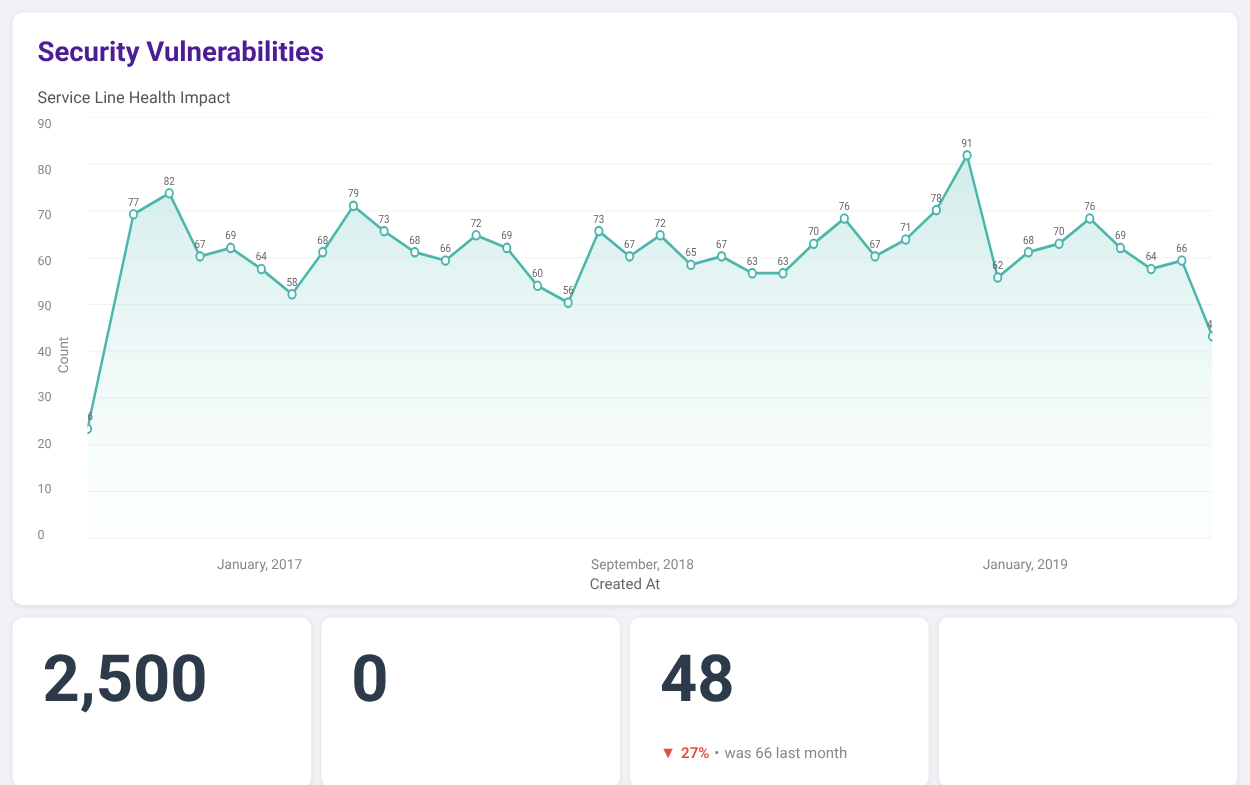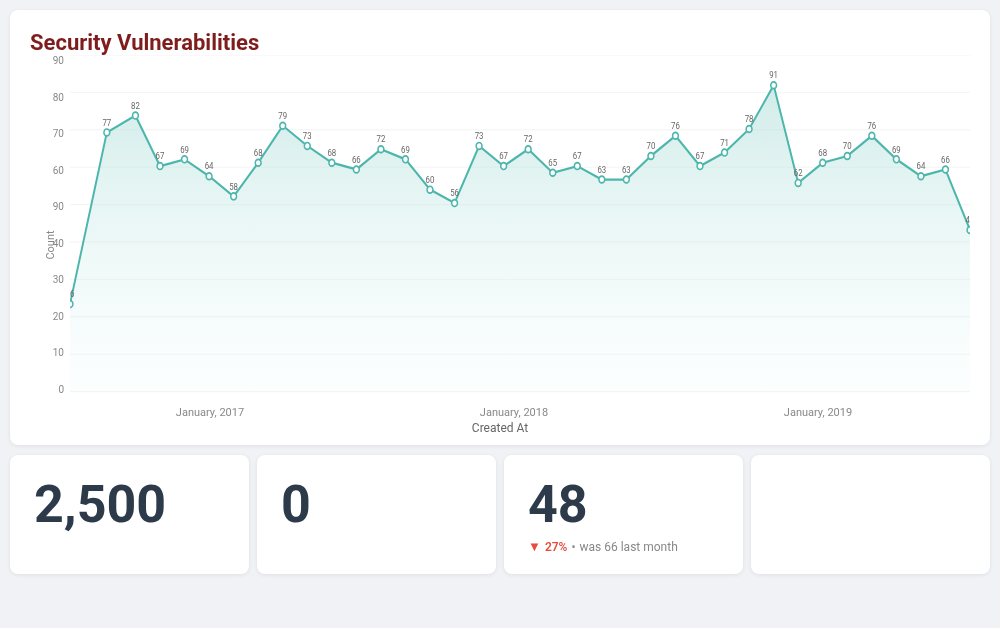--- a/index.html
+++ b/index.html
@@ -12,42 +12,43 @@
     .main-card {
       background: #fff;
       border-radius: 8px;
       margin: 10px;
       padding: 20px 20px 10px 20px;
       box-shadow: 0 1px 4px rgba(0,0,0,0.08);
     }
     .page-title {
       font-size: 22px;
       font-weight: 700;
-      color: #7f1d1d;
+      color: #4c1d95;
+      margin-bottom: 16px;
     }
     .chart-label {
       font-size: 13px;
       color: #555;
       margin-bottom: 8px;
     }
     .chart-container {
       position: relative;
       width: 100%;
       height: 380px;
     }
     .chart-y-axis {
       position: absolute;
       left: 0;
       top: 0;
       bottom: 40px;
       width: 40px;
       display: flex;
       flex-direction: column;
       justify-content: space-between;
-      align-items: flex-end;
+      align-items: flex-start;
       padding-right: 6px;
     }
     .chart-y-axis span {
       font-size: 10px;
       color: #888;
     }
     .chart-area {
       position: absolute;
       left: 40px;
       top: 0;
@@ -88,21 +89,21 @@
       padding: 24px 20px 20px 24px;
       box-shadow: 0 1px 4px rgba(0,0,0,0.08);
       margin-right: 8px;
     }
     .stat-card:last-child { margin-right: 0; }
     .stat-number {
       font-size: 52px;
       font-weight: 700;
       color: #2d3a4a;
       line-height: 1;
-      margin-bottom: 8px;
+      margin-bottom: 24px;
     }
     .stat-label {
       font-size: 14px;
       color: #555;
       margin-bottom: 6px;
     }
     .stat-sub {
       font-size: 12px;
       color: #888;
       display: flex;
@@ -117,20 +118,21 @@
     svg.line-chart {
       width: 100%;
       height: 100%;
     }
   </style>
 </head>
 <body>
 
 <div class="main-card">
   <h1 class="page-title">Security Vulnerabilities</h1>
+  <div class="chart-label">Service Line Health Impact</div>
   <div class="chart-container">
     <div class="chart-y-axis">
       <span>90</span>
       <span>80</span>
       <span>70</span>
       <span>60</span>
       <span>90</span>
       <span>40</span>
       <span>30</span>
       <span>20</span>
@@ -238,21 +240,21 @@
             <text x="819.6363636363636" y="65.28">76</text>
             <text x="844.7272727272727" y="86.07000000000002">69</text>
             <text x="869.8181818181818" y="100.91999999999999">64</text>
             <text x="894.909090909091" y="94.97999999999999">66</text>
             <text x="920" y="148.44">48</text>
           </g>
       </svg>
     </div>
     <div class="chart-x-axis">
       <span>January, 2017</span>
-      <span>January, 2018</span>
+      <span>September, 2018</span>
       <span>January, 2019</span>
     </div>
     <div class="chart-x-label">Created At</div>
   </div>
 </div>
 
 <div class="stats-row">
   <div class="stat-card">
     <div class="stat-number">2,500</div>
   </div>

